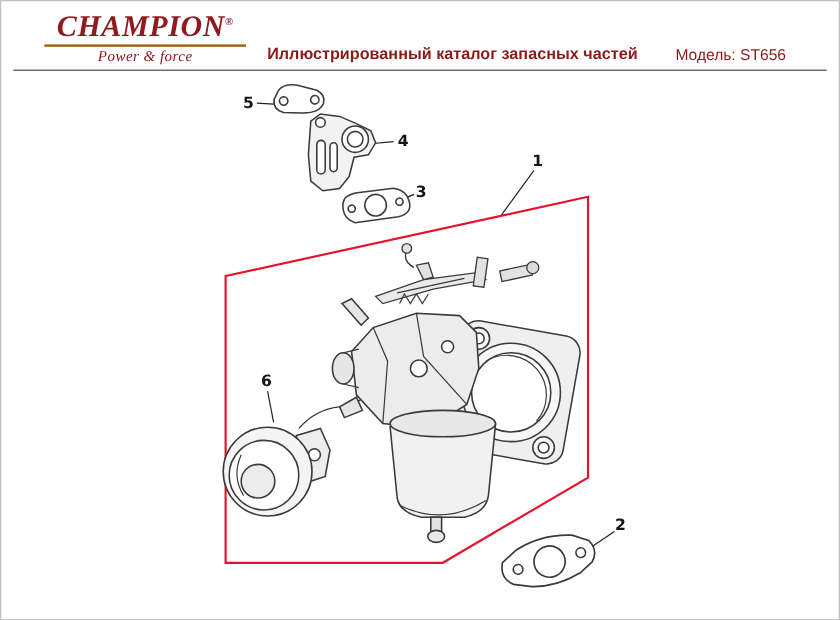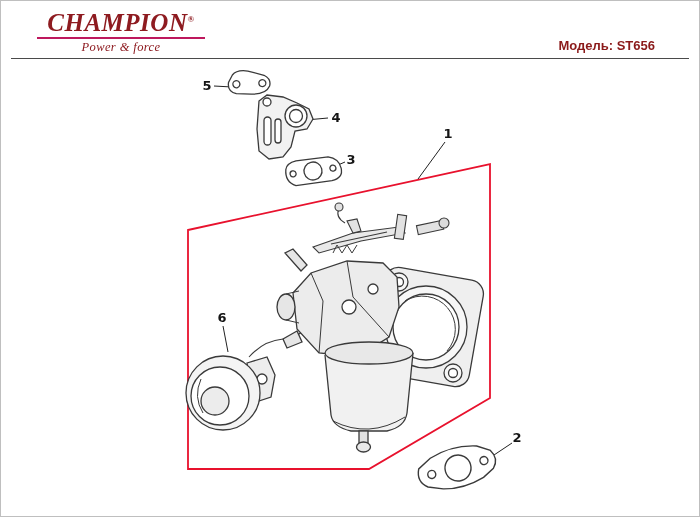--- a/index.html
+++ b/index.html
@@ -12,34 +12,34 @@
 
   
   .header { position:absolute; top:0; left:0; width:100%; height:58px; }
   .logo {
     position:absolute; left:36px; top:9px; width:168px;
     color:#8e1b20; text-align:center;
   }
   .brand-row {
     font-family:"Liberation Serif", serif; font-style:italic; font-weight:bold;
     font-size:25px; line-height:1; letter-spacing:0.5px;
-    border-bottom:2px solid #be185d; padding-bottom:2px; white-space:nowrap;
+    border-bottom:2px solid #a16207; padding-bottom:2px; white-space:nowrap;
   }
   .reg { font-size:9px; vertical-align:super; font-style:normal; }
   .tagline {
     font-family:"Liberation Serif", serif; font-style:italic; font-weight:normal;
     font-size:12.5px; margin-top:1px; letter-spacing:0.4px;
   }
   .title {
     position:absolute; left:54px; right:0; top:36px; text-align:center;
     font-size:13.5px; font-weight:bold; color:#8b1a1a;
   }
   .model {
     position:absolute; right:44px; top:37px;
-    font-size:13px; font-weight:bold; color:#8b1a1a;
+    font-size:13px; font-weight:normal; color:#8b1a1a;
   }
   .rule {
     position:absolute; top:57px; left:10px; right:10px; height:1px;
     background:#4a4a4a;
   }
 
   
   .diagram-svg { position:absolute; top:0; left:0; }
   .callout {
     font-family:"DejaVu Sans", sans-serif; font-weight:bold;
@@ -51,20 +51,21 @@
 
 <div class="page">
 
   <div class="header">
     <div class="logo">
       <div class="brand-row">
         <span>CHAMPION</span><span class="reg">®</span>
       </div>
       <div class="tagline">Power &amp; force</div>
     </div>
+    <div class="title">Иллюстрированный каталог запасных частей</div>
     <div class="model">Модель: ST656</div>
   </div>
   <div class="rule"></div>
 
   <svg class="diagram-svg" width="700" height="517" viewBox="0 0 700 517">
 
     <polygon points="187,229 489,163 489,397 368,468 187,468" fill="none" stroke="#e8112d" stroke-width="1.8"></polygon>
 
     <g stroke="#222" stroke-width="1">
       <line x1="444" y1="141" x2="417" y2="178"></line>

